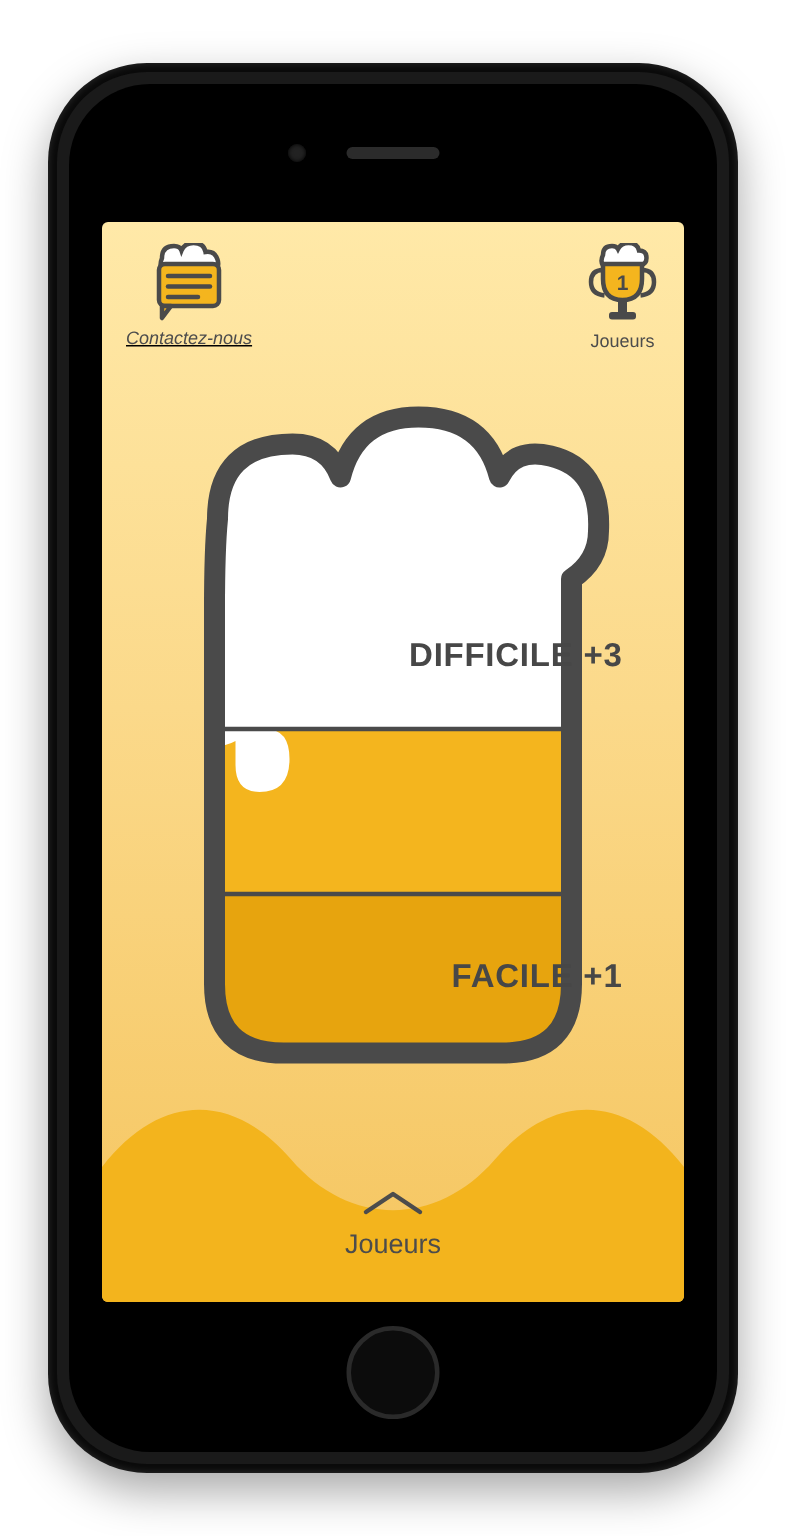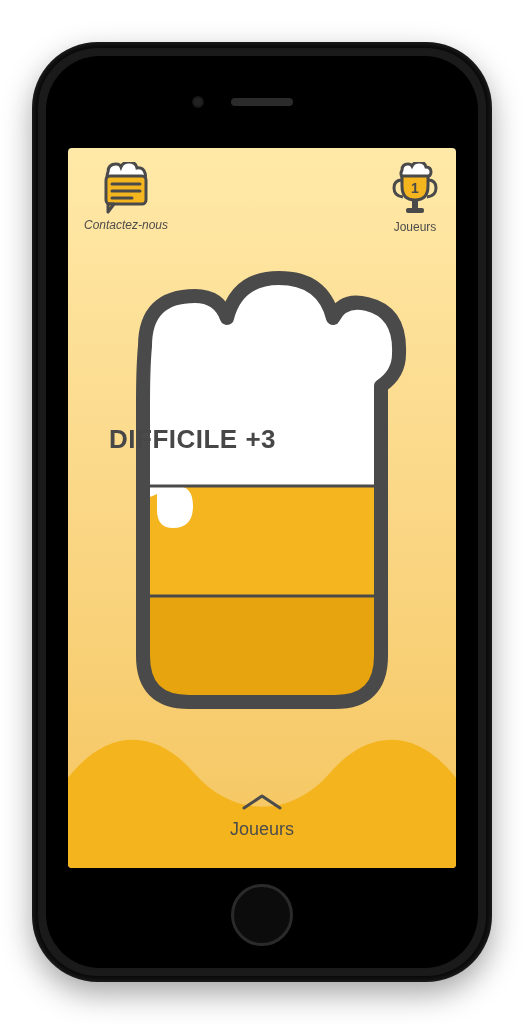--- a/index.html
+++ b/index.html
@@ -45,21 +45,21 @@
   .screen {
     position: absolute; left: 22px; right: 22px; top: 92px; bottom: 100px;
     border-radius: 4px;
     overflow: hidden;
     background: linear-gradient(180deg, #ffe9a8 0%, #fbd98a 45%, #f5c55f 100%);
   }
 
   
   .hdr { position: absolute; top: 14px; left: 0; right: 0; height: 90px; }
   .hdr .slot { position: absolute; top: 0; display: flex; flex-direction: column; align-items: center; }
-  .hdr .left { left: 16px; }
+  .hdr .left { left: 16px; text-decoration: underline; }
   .hdr .right { right: 16px; }
   .hdr .lbl { font-size: 12px; font-style: italic; color: #4c4c4c; margin-top: 4px; }
   .hdr .right .lbl { font-style: normal; }
   .hdr svg { display: block; }
 
   
   .wave { position: absolute; left: 0; right: 0; bottom: 0; height: 150px; }
   .wave svg { width: 100%; height: 100%; display: block; }
   .chev { position: absolute; left: 50%; transform: translateX(-50%); bottom: 56px; color: #4c4c4c; }
   .chev svg { display: block; }
@@ -67,22 +67,22 @@
     position: absolute; left: 50%; transform: translateX(-50%);
     bottom: 28px; color: #4c4c4c; font-size: 18px;
   }
 
   
   .mug-wrap { position: absolute; left: 50%; top: 108px; transform: translateX(-50%); width: 306px; height: 460px; }
   .mug-wrap svg { width: 100%; height: 100%; display: block; }
 
   .level-label {
     position: absolute; left: 0; width: 100%;
-    text-align: left; font-weight: 800; letter-spacing: .5px;
-    color: #474747; font-size: 26px;
+    text-align: right; font-weight: 800; letter-spacing: .5px;
+    color: #474747; font-size: 22px;
   }
   .lv-hard   { top: 168px; }
   .lv-medium { top: 280px; }
   .lv-easy   { top: 382px; }
 </style>
 </head>
 <body>
 
 <div class="stage">
   <div class="phone">
@@ -173,20 +173,21 @@
                        Q290 118 272 130
                        L272 400
                        Q272 446 226 446
                        L80 446
                        Q34 446 34 400
                        L34 150
                        Q34 110 36 90 Z" fill="none" stroke="#4a4a4a" stroke-width="14" stroke-linejoin="round"></path>
             </svg>
 
             <div class="level-label lv-hard">DIFFICILE +3</div>
+            <div class="level-label lv-easy">FACILE +1</div>
           </div>
 
           <div class="wave">
             <svg viewBox="0 0 400 150" preserveAspectRatio="none">
               <path d="M0 60
                        C 40 10, 90 10, 130 55
                        C 170 100, 230 100, 270 55
                        C 310 10, 360 10, 400 60
                        L 400 150 L 0 150 Z" fill="#f3b41d"></path>
             </svg>

